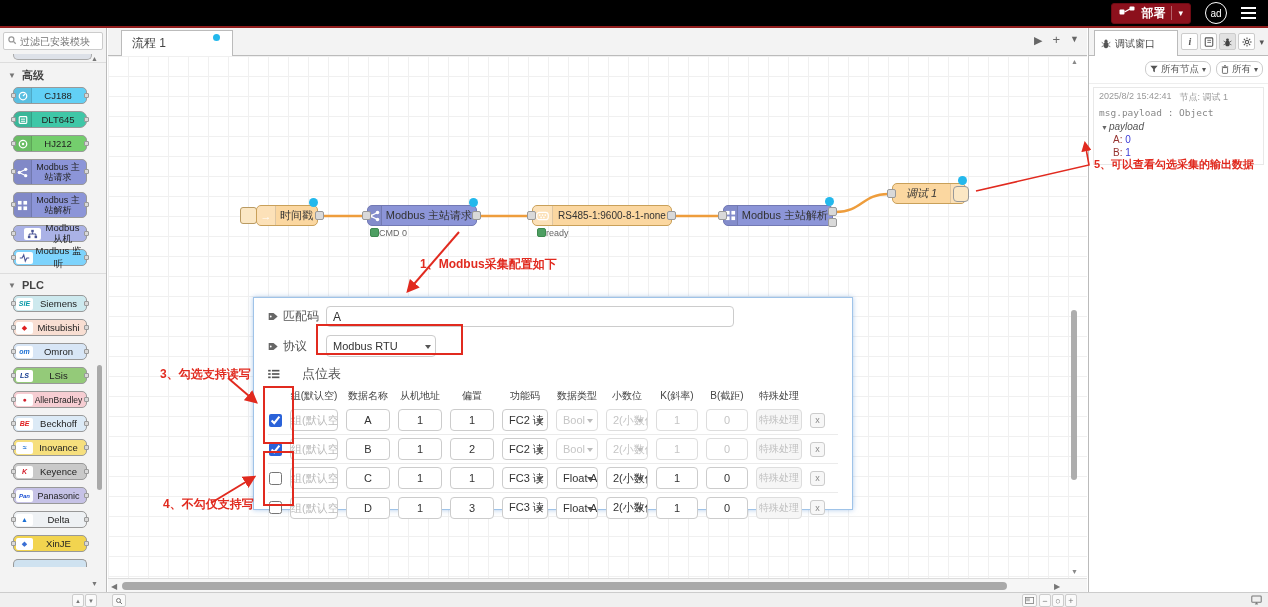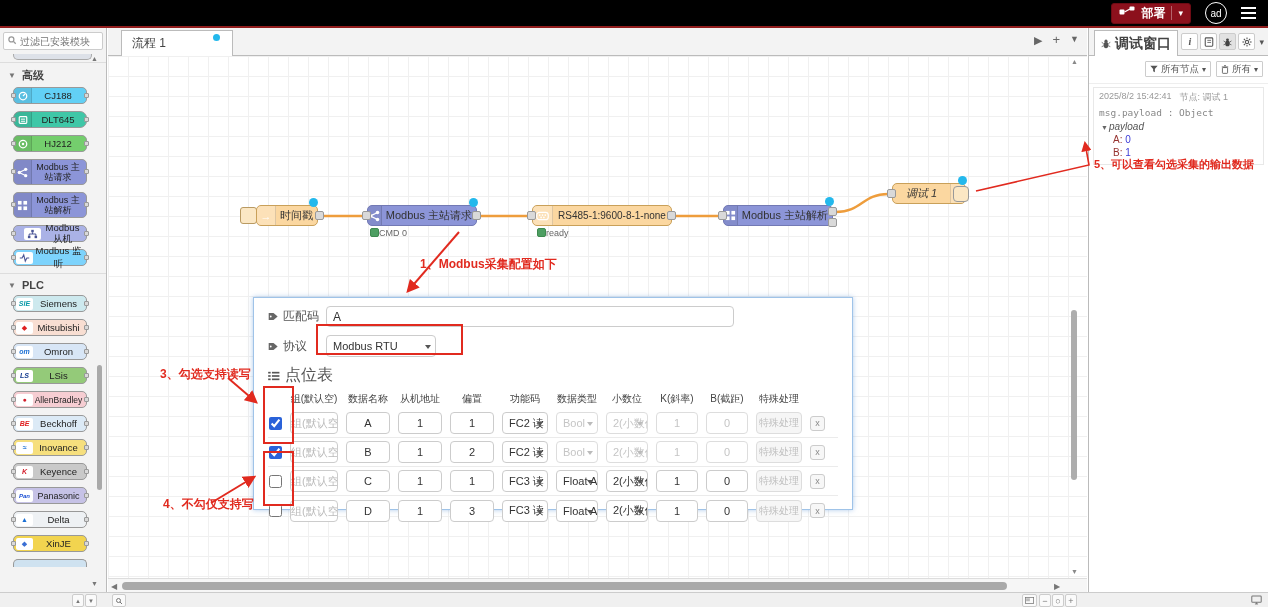--- a/index.html
+++ b/index.html
@@ -63,21 +63,21 @@
   
   .dlg{position:absolute;left:145px;top:241px;width:600px;height:213px;background:#fff;border:1px solid #9fc3e8;box-shadow:0 0 5px rgba(110,160,220,.55);z-index:8;padding:8px 14px 0 14px;font-size:11px}
   .drow{display:flex;align-items:center;margin-bottom:8px}
   .dlab{width:58px;display:flex;align-items:center;gap:4px;color:#555;font-size:12px}
   .dmatch{flex:1;max-width:408px;height:21px;border:1px solid #ccc;border-radius:4px;padding:0 6px;font-size:12px;color:#333;outline:none}
   .sel{position:relative;background:#fff;border:1px solid #ccc;border-radius:4px;display:flex;align-items:center;height:22px;padding:0 13px 0 6px;font-size:11px;color:#333;overflow:hidden;white-space:nowrap;cursor:pointer}
   .sel::after{content:"";position:absolute;right:4px;top:9px;border-left:3.5px solid transparent;border-right:3.5px solid transparent;border-top:4px solid #555}
   .sel.dim{color:#c5c5c5;border-color:#ddd}
   .sel.dim::after{border-top-color:#bbb}
   .psel{width:110px;height:22px}
-  .dtable-lab{display:flex;align-items:center;gap:5px;color:#555;font-size:16px;margin:2px 0 6px}
+  .dtable-lab{display:flex;align-items:center;gap:22px;color:#555;font-size:13px;margin:2px 0 6px}
   .cols{display:flex;align-items:center;gap:8px}
   .thead{margin-bottom:3px}
   .thead span{font-size:10px;color:#444;text-align:center}
   .trow{height:29px;border-bottom:1px solid #ebebeb}
   .c-cb{width:14px;display:flex;justify-content:center}
   .c-group{width:48px}.c-name{width:44px}.c-addr{width:44px}.c-off{width:44px}
   .c-fc{width:46px}.c-type{width:42px}.c-dec{width:42px}.c-k{width:42px}.c-b{width:42px}
   .c-sp{width:46px}.c-x{width:15px}
   .tin{width:100%;height:22px;border:1px solid #ccc;border-radius:4px;font-size:11px;text-align:center;color:#333;outline:none;background:#fff}
   .tin::placeholder{color:#bbb}
@@ -89,26 +89,26 @@
   
   .hscroll{position:absolute;left:108px;top:578px;width:979px;height:14px;background:#f6f6f6;border-top:1px solid #ddd;z-index:6}
   .hthumb{position:absolute;left:14px;top:3px;width:885px;height:8px;background:#a9a9a9;border-radius:4px}
   .hsar{position:absolute;top:3px;font-size:8px;color:#777}
   .footer{position:absolute;left:0;top:592px;width:1268px;height:15px;background:#f0f0f0;border-top:1px solid #ccc;z-index:20;font-size:9px;color:#666}
   .fbtn{position:absolute;top:1px;height:13px;border:1px solid #ccc;background:#fafafa;border-radius:2px;display:flex;align-items:center;justify-content:center;color:#777;cursor:pointer}
 
   
   .side{position:absolute;left:1088px;top:28px;width:180px;height:564px;background:#fff;border-left:1px solid #bbb;z-index:5}
   .sidetabs{height:28px;background:#f3f3f3;border-bottom:1px solid #bbb;position:relative}
-  .stab{position:absolute;left:5px;top:2px;width:84px;height:26px;background:#fff;border:1px solid #bbb;border-bottom:0;display:flex;align-items:center;gap:4px;padding-left:6px;font-size:14px;font-weight:bold;color:#444}
+  .stab{position:absolute;left:5px;top:2px;width:84px;height:26px;background:#fff;border:1px solid #bbb;border-bottom:0;display:flex;align-items:center;gap:4px;padding-left:6px;font-size:10px;font-weight:normal;color:#444}
   .sbtns{position:absolute;right:4px;top:5px;display:flex;gap:2px;align-items:center}
   .sbtn{width:17px;height:17px;border:1px solid #ccc;border-radius:2px;background:#fff;display:flex;align-items:center;justify-content:center;color:#555;font-size:10px;cursor:pointer}
   .sbtn.act{background:#e2e2e2}
   .stools{display:flex;justify-content:flex-end;gap:5px;padding:5px 5px 6px;border-bottom:1px solid #eee}
-  .tbtn{height:16px;border:1px solid #ccc;border-radius:1px;background:#fff;display:flex;align-items:center;gap:3px;padding:0 4px;font-size:9.5px;color:#555;cursor:pointer}
+  .tbtn{height:16px;border:1px solid #ccc;border-radius:7px;background:#fff;display:flex;align-items:center;gap:3px;padding:0 4px;font-size:9.5px;color:#555;cursor:pointer}
   .dmsg{margin:3px 4px;border:1px solid #e8e8e8;padding:3px 5px 6px;font-size:9px}
   .dmeta{color:#999;display:flex;gap:8px;margin-bottom:3px}
   .dpayload{font-family:"DejaVu Sans Mono",monospace;font-size:9.5px;color:#888;margin-bottom:3px}
   .dtree{font-family:"DejaVu Sans Mono",monospace;font-size:10px;color:#555}
   .dtree .row{margin:2px 0 0 2px}
   .dtree .obj{font-style:italic}
   .dtree .tcaret{font-size:7px;color:#666;margin-right:1px}
   .dtree .kv{margin-left:14px}
   .dtree .k{color:#95312e}
   .dtree .v{color:#3b3bd6}

